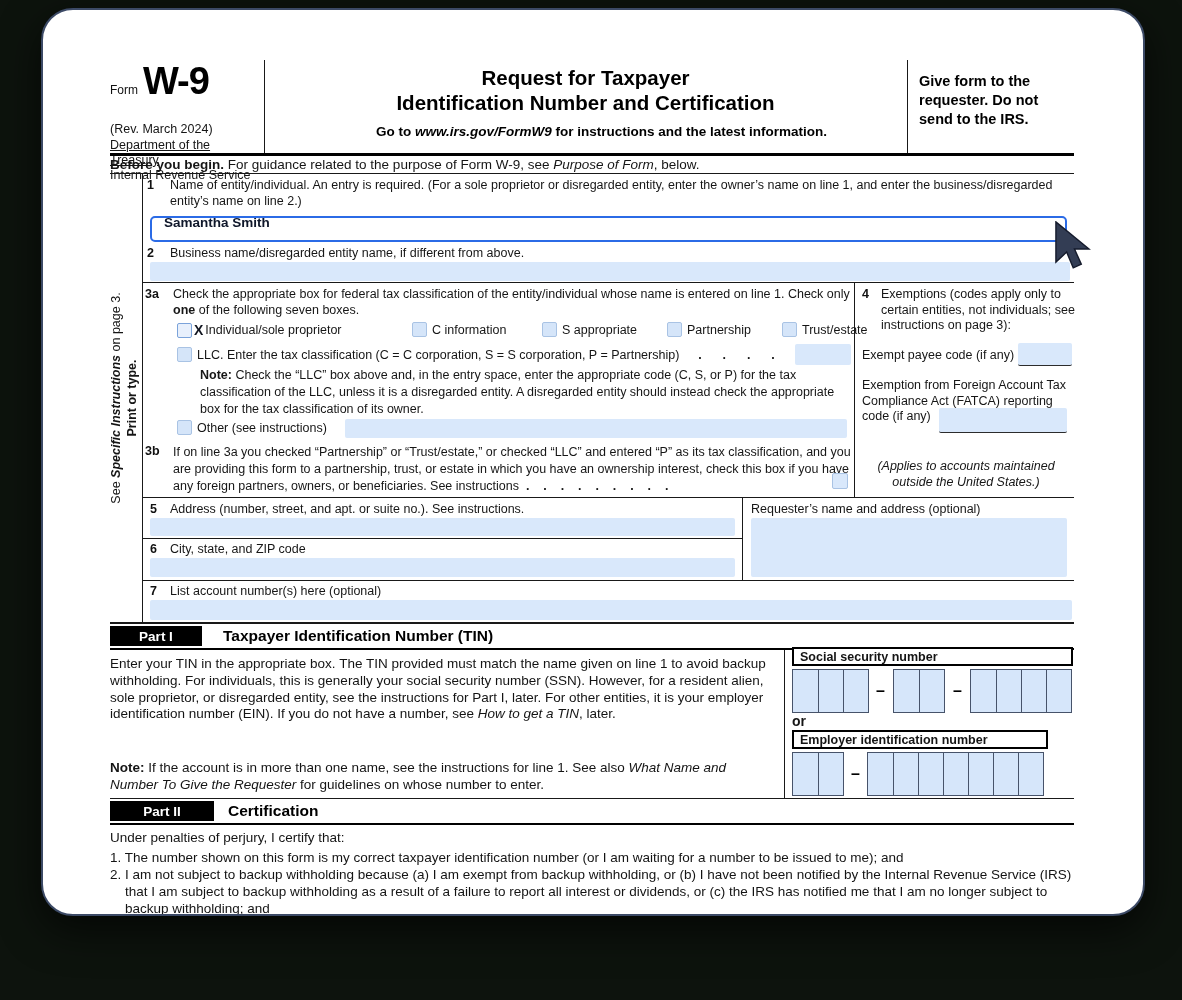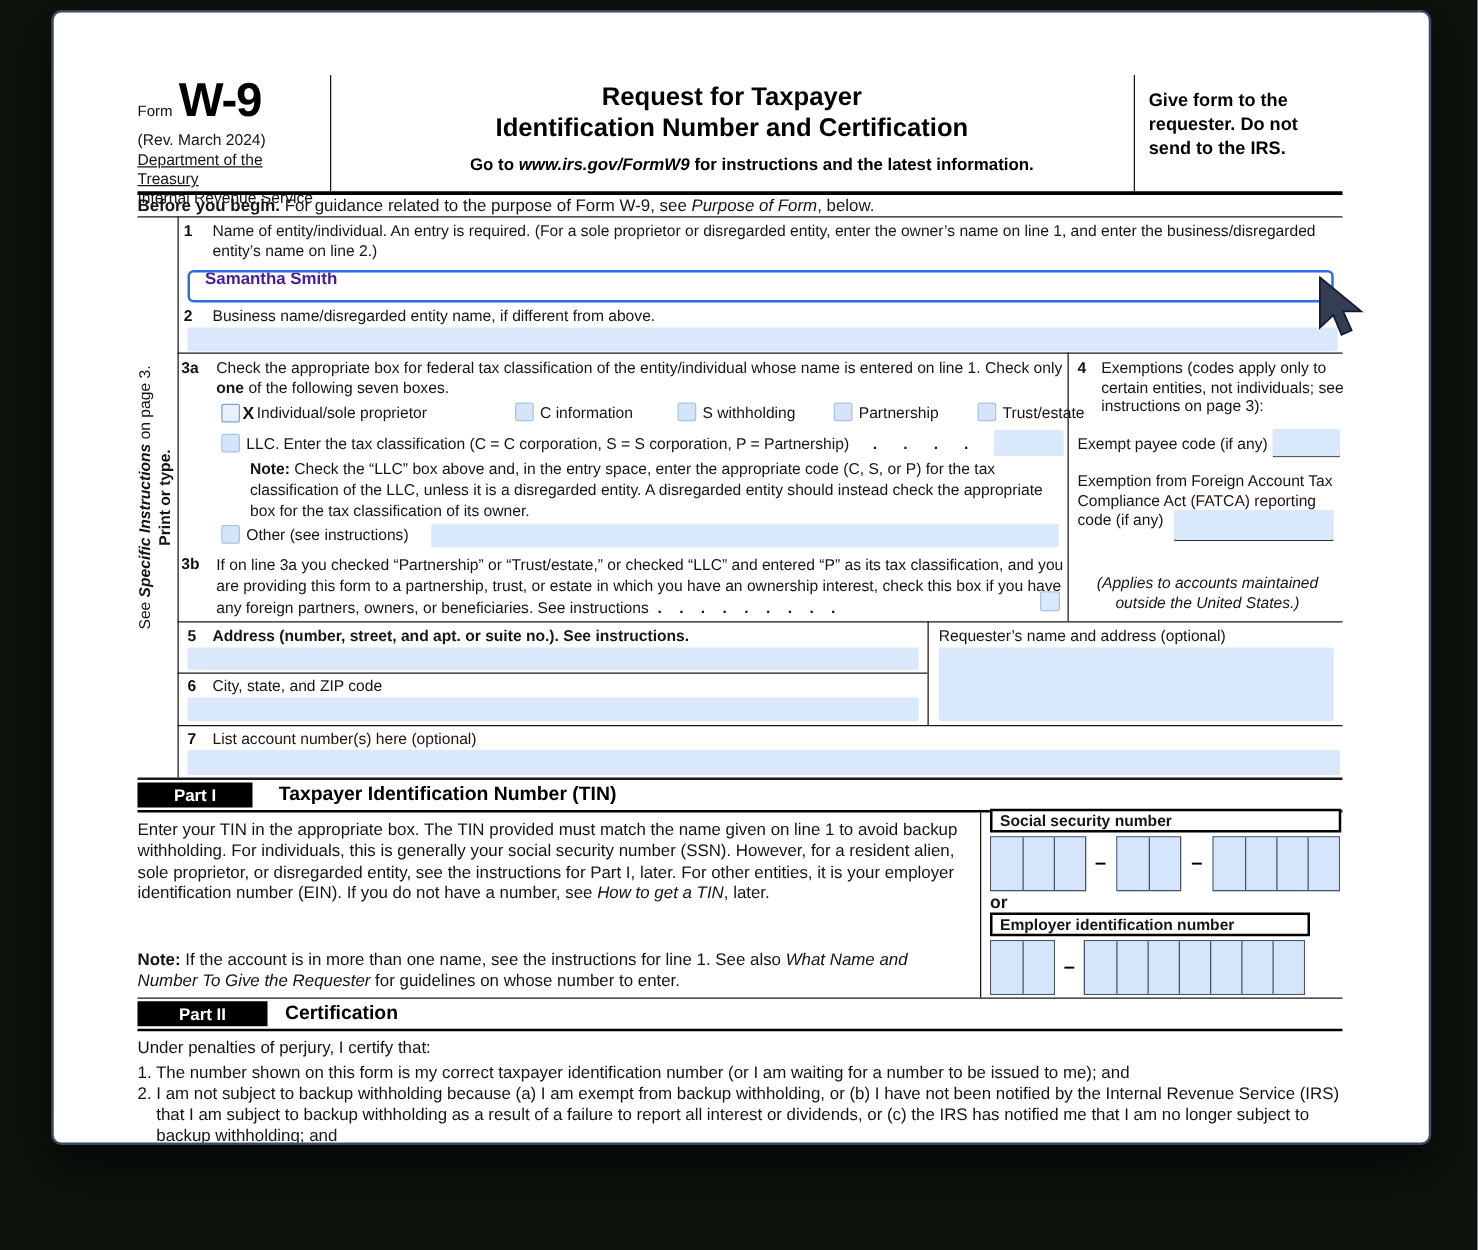--- a/index.html
+++ b/index.html
@@ -6,21 +6,21 @@
   body{
     width:1182px;height:1000px;
     background:#0d130d;
     font-family:"Liberation Sans","DejaVu Sans",sans-serif;
     color:#151515;
     position:relative;
     overflow:hidden;
   }
   .page{
     position:absolute;left:41px;top:8px;width:1100px;height:904px;
-    background:#ffffff;border-radius:8px;
+    background:#ffffff;border-radius:32px;
     border:2px solid #3c4a66;
     box-shadow:0 14px 40px rgba(0,0,0,.65);
     overflow:hidden;
   }
   .abs{position:absolute;}
   .hline{position:absolute;background:#191919;height:1px;}
   .vline{position:absolute;background:#191919;width:1px;}
   .thick{height:2.5px;background:#000;}
   .small{font-size:12.5px;line-height:15px;}
   .lbl{font-size:12.5px;line-height:15.5px;color:#161616;}
@@ -48,38 +48,38 @@
   .item{position:absolute;font-size:13.5px;line-height:17px;color:#141414;padding-left:15px;text-indent:-15px;}
   .sidebar-rot{position:absolute;left:64px;top:163px;width:35px;height:449px;}
   .sidebar-rot .inner{
     position:absolute;left:50%;top:50%;width:440px;height:34px;
     transform:translate(-50%,-50%) rotate(-90deg);
     text-align:center;font-size:12.5px;line-height:16px;white-space:nowrap;
   }
   .nameinput{
     position:absolute;box-sizing:border-box;background:#fff;
     border:2.5px solid #2b6be6;border-radius:5px;
-    font-family:"Liberation Sans",sans-serif;font-size:13.5px;font-weight:bold;color:#4c1d95;
+    font-family:"Liberation Sans",sans-serif;font-size:13.5px;font-weight:bold;color:#0f172a;
     padding:0 0 14px 12px;outline:none;
   }
   i.bi{font-style:italic;}
   b.nb{font-weight:bold;}
   .underlined{border-bottom:1.5px solid #2c2c2c;}
 </style>
 </head>
 <body>
 
 <div class="page">
 
   <div class="abs" style="left:67px;top:50px;width:152px;">
     <div style="display:flex;align-items:baseline;">
       <span class="formword">Form</span>
       <span class="w9">W-9</span>
     </div>
-    <div class="small" style="margin-top:2px;">(Rev. March 2024)</div>
+    <div class="small" style="margin-top:19px;">(Rev. March 2024)</div>
     <div class="small" style="margin-top:1px;text-decoration:underline;">Department of the Treasury</div>
     <div class="small">Internal Revenue Service</div>
   </div>
 
   <div class="vline" style="left:221px;top:50px;height:93px;"></div>
 
   <div class="abs" style="left:221px;top:55px;width:643px;">
     <div class="titleline">Request for Taxpayer</div>
     <div class="titleline">Identification Number and Certification</div>
     <div class="goto">
@@ -130,21 +130,21 @@
     <span class="cb first"></span>
     <b class="mark">X</b>
     <span style="margin-left:-4px;">Individual/sole proprietor</span>
   </div>
   <div class="cbrow" style="left:369px;top:312px;">
     <span class="cb"></span>
     <span>C information</span>
   </div>
   <div class="cbrow" style="left:499px;top:312px;">
     <span class="cb"></span>
-    <span>S withholding</span>
+    <span>S appropriate</span>
   </div>
   <div class="cbrow" style="left:624px;top:312px;">
     <span class="cb"></span>
     <span>Partnership</span>
   </div>
   <div class="cbrow" style="left:739px;top:312px;">
     <span class="cb"></span>
     <span>Trust/estate</span>
   </div>
 
@@ -178,21 +178,21 @@
   <div class="lbl abs" style="left:130px;top:434px;width:696px;line-height:16.8px;">
     <span>If on line 3a you checked “Partnership” or “Trust/estate,” or checked “LLC” and entered “P” as its tax classification, and you are providing this form to a partnership, trust, or estate in which you have an ownership interest, check this box if you have any foreign partners, owners, or beneficiaries. See instructions</span><span style="font-weight:bold;">&nbsp;&nbsp;.&nbsp;&nbsp;&nbsp;&nbsp;.&nbsp;&nbsp;&nbsp;&nbsp;.&nbsp;&nbsp;&nbsp;&nbsp;.&nbsp;&nbsp;&nbsp;&nbsp;.&nbsp;&nbsp;&nbsp;&nbsp;.&nbsp;&nbsp;&nbsp;&nbsp;.&nbsp;&nbsp;&nbsp;&nbsp;.&nbsp;&nbsp;&nbsp;&nbsp;.</span>
   </div>
   <div class="field" style="left:789px;top:463px;width:16px;height:16px;border:1px solid #a9c3e4;box-sizing:border-box;"></div>
 
   <div class="lbl abs" style="left:822px;top:448px;width:202px;font-style:italic;text-align:center;line-height:16px;">(Applies to accounts maintained outside the United States.)</div>
 
   <div class="hline" style="left:99px;top:487px;width:932px;"></div>
 
   <span class="num abs" style="left:107px;top:492px;">5</span>
-  <div class="lbl abs" style="left:127px;top:492px;width:560px;font-weight:bold;">Address (number, street, and apt. or suite no.). See instructions.</div>
+  <div class="lbl abs" style="left:127px;top:492px;width:560px;">Address (number, street, and apt. or suite no.). See instructions.</div>
   <div class="field" style="left:107px;top:508px;width:585px;height:18px;"></div>
 
   <div class="vline" style="left:699px;top:487px;height:83px;"></div>
   <div class="lbl abs" style="left:708px;top:492px;width:320px;">Requester’s name and address (optional)</div>
   <div class="field" style="left:708px;top:508px;width:316px;height:59px;"></div>
 
   <div class="hline" style="left:99px;top:528px;width:600px;"></div>
 
   <span class="num abs" style="left:107px;top:532px;">6</span>
   <div class="lbl abs" style="left:127px;top:532px;width:400px;">City, state, and ZIP code</div>

